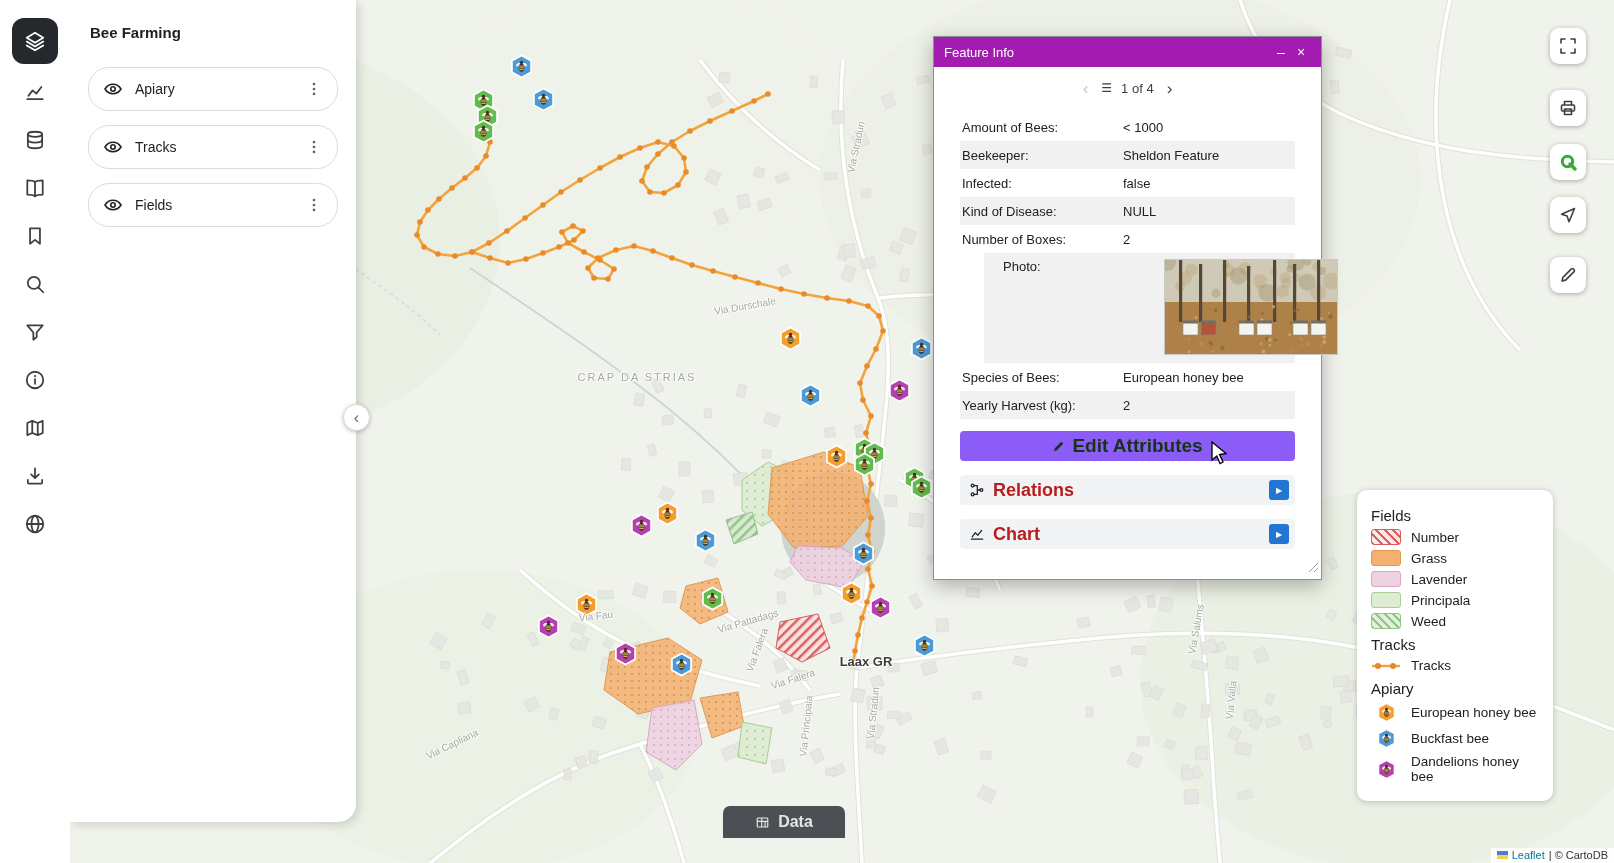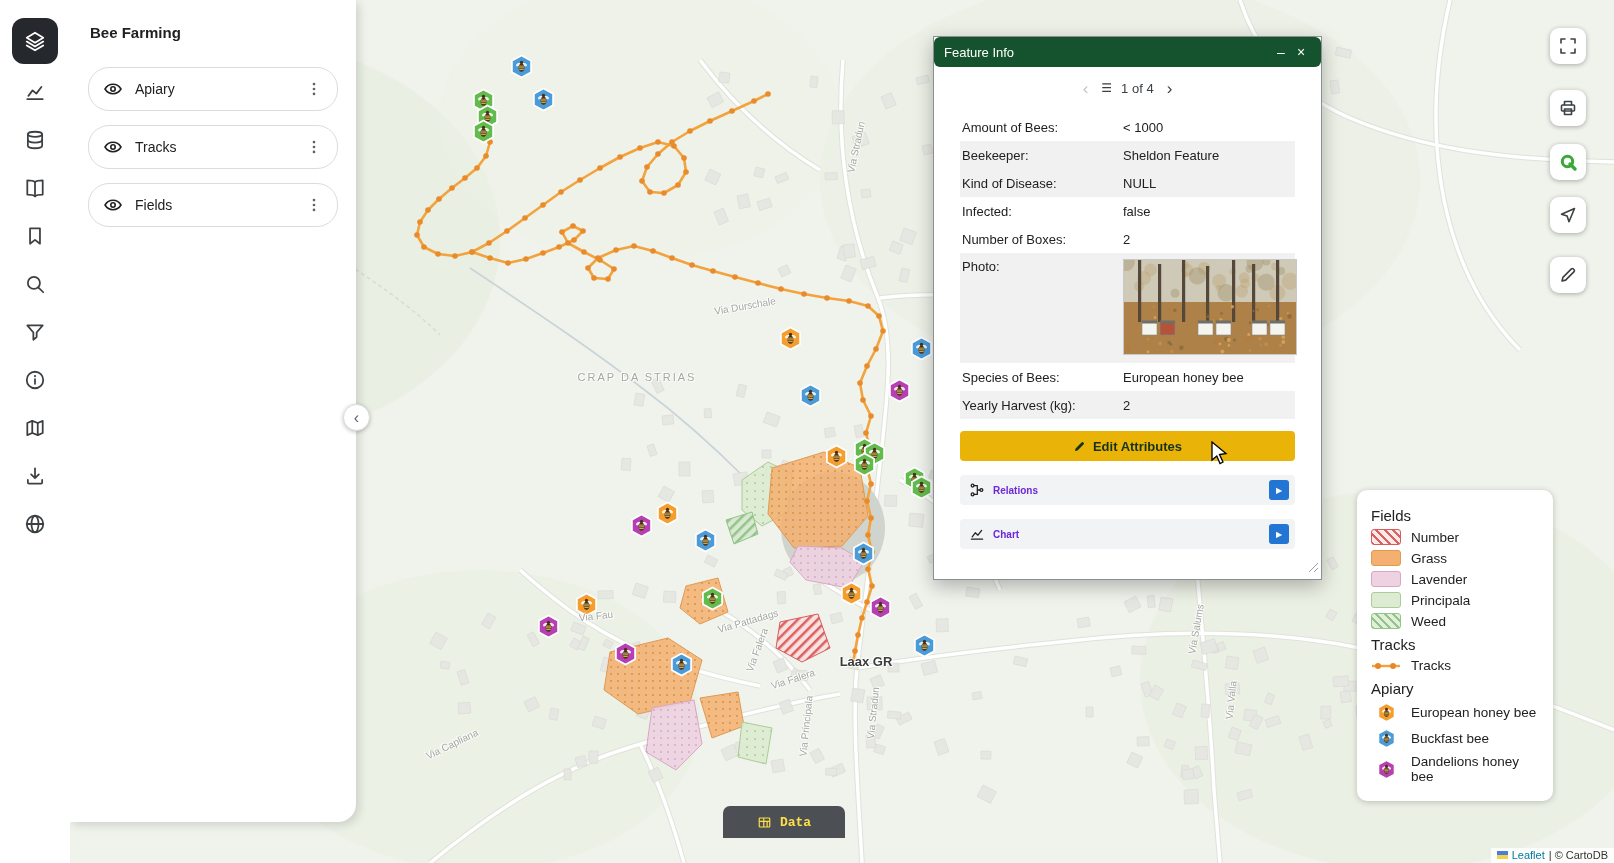--- a/index.html
+++ b/index.html
@@ -29,43 +29,43 @@
   .layer-item .llabel{flex:1;font-size:14px;color:#202124;}
   .layer-item .licon{display:flex;color:#202124;}
   .layer-item .kebab{display:flex;color:#5f6368;}
   .collapse{position:absolute;left:343px;top:404px;width:27px;height:27px;border-radius:50%;background:#fff;
     border:1px solid #dadce0;box-shadow:0 1px 4px rgba(0,0,0,.25);z-index:26;color:#5f6368;font-size:16px;
     line-height:25px;text-align:center;padding:0;cursor:pointer;}
 
   
   .dialog{position:absolute;left:933px;top:36px;width:389px;height:544px;background:#fff;z-index:40;
     border:1px solid #8a8f94;box-shadow:0 6px 18px rgba(0,0,0,.28);box-sizing:border-box;}
-  .titlebar{height:30px;background:#14532d;color:#fff;display:flex;align-items:center;padding:0 10px;font-size:13px;border-radius:6px;}
+  .titlebar{height:30px;background:#a21caf;color:#fff;display:flex;align-items:center;padding:0 10px;font-size:13px;}
   .titlebar .t-title{flex:1;}
   .tb-btn{background:none;border:none;color:#fff;font-size:14px;cursor:pointer;width:20px;padding:0;line-height:1;}
   .pager{height:42px;display:flex;align-items:center;justify-content:center;gap:9px;font-size:13px;color:#3c4043;}
   .pager .chev{background:none;border:none;font-size:17px;cursor:pointer;padding:0 4px;line-height:1;}
   .chev.prev{color:#c0c4c8;}
   .chev.next{color:#3c4043;}
   .pager .list-glyph{font-size:12px;color:#3c4043;}
   .attr-table{margin:4px 26px 0;}
   .attr-row{display:flex;align-items:center;min-height:28px;font-size:13px;color:#202124;}
   .attr-row.alt{background:#f1f1f1;}
-  .attr-row.photo-row{align-items:flex-start;min-height:110px;padding:6px 0;box-sizing:border-box;}
+  .attr-row.photo-row{align-items:flex-start;min-height:110px;padding:6px 17px;box-sizing:border-box;margin-left:24px;}
   .attr-key{width:161px;flex:0 0 161px;padding-left:2px;}
   .attr-val{flex:1;}
   .attr-val svg{display:block;border:1px solid #c8c8c4;}
   .edit-btn{display:flex;align-items:center;justify-content:center;gap:7px;margin:12px 26px 0;height:30px;
-    width:calc(100% - 52px);background:#eab308;border:none;border-radius:4px;font-size:13px;font-weight:700;
+    width:calc(100% - 52px);background:#8b5cf6;border:none;border-radius:4px;font-size:19px;font-weight:700;
     color:#17331a;cursor:pointer;font-family:"Liberation Sans",sans-serif;}
   .accordions{margin:0 26px;}
   .accordion{margin-top:14px;height:30px;background:#f1f3f4;border-radius:4px;display:flex;align-items:center;
     gap:8px;padding:0 6px 0 9px;cursor:pointer;}
   .acc-icon{display:flex;color:#202124;}
-  .acc-label{font-size:10px;font-weight:700;color:#6d28d9;}
+  .acc-label{font-size:18px;font-weight:700;color:#b91c1c;}
   .acc-expand{margin-left:auto;width:20px;height:20px;background:#2275d3;border:none;border-radius:3px;color:#fff;
     font-size:8px;display:flex;align-items:center;justify-content:center;cursor:pointer;}
   .resize-handle{position:absolute;right:2px;bottom:2px;}
 
   
   .ctrl-btn{position:absolute;right:28px;width:36px;height:36px;background:#fff;border:none;border-radius:9px;
     box-shadow:0 1px 5px rgba(0,0,0,.3);display:flex;align-items:center;justify-content:center;color:#3c4043;
     cursor:pointer;z-index:30;}
 
   
@@ -77,22 +77,22 @@
   .sw{width:30px;height:16px;border-radius:3px;border:1px solid;flex:0 0 30px;box-sizing:border-box;}
   .sw-colza{background:repeating-linear-gradient(45deg,#dd5f5f 0 2px,#f9e9e9 2px 6px);border-color:#d85c5c;}
   .sw-grass{background:#f4b070;border-color:#e09a52;}
   .sw-lavender{background:#eed2e2;border-color:#d8a6c6;}
   .sw-dandelions{background:#dcebd1;border-color:#a9cd95;}
   .sw-weed{background:repeating-linear-gradient(45deg,#93c48c 0 2px,#e2f0da 2px 6px);border-color:#93c48c;}
   .sw-hex,.sw-track{display:flex;align-items:center;justify-content:center;flex:0 0 30px;}
 
   
   .data-btn{position:absolute;left:723px;top:806px;width:122px;height:32px;background:#4c5055;border:none;
-    border-radius:7px 7px 0 0;color:#fde047;font-size:13px;font-weight:700;display:flex;align-items:center;
-    justify-content:center;gap:8px;cursor:pointer;z-index:30;font-family:Liberation Mono, monospace;}
+    border-radius:7px 7px 0 0;color:#e5e5e5;font-size:16px;font-weight:700;display:flex;align-items:center;
+    justify-content:center;gap:8px;cursor:pointer;z-index:30;font-family:Liberation Sans, sans-serif;}
   .attribution{position:absolute;right:0;bottom:0;background:rgba(255,255,255,.85);padding:1px 6px 2px;
     font-size:11px;color:#333;display:flex;align-items:center;gap:4px;z-index:31;}
   .attribution a{color:#0078a8;text-decoration:none;cursor:pointer;}
   .flag{display:inline-flex;flex-direction:column;width:11px;height:8px;}
   .flag span{flex:1;}
   .f-b{background:#4b7fd4;}
   .f-y{background:#f2d24b;}
 
   .cursor{position:absolute;left:1210px;top:441px;z-index:60;pointer-events:none;}
 </style>
@@ -842,27 +842,27 @@
     </div>
     <div class="attr-table" id="attr-table">
         <div class="attr-row">
           <div class="attr-key">Amount of Bees:</div>
           <div class="attr-val">&lt; 1000</div>
         </div>
         <div class="attr-row alt">
           <div class="attr-key">Beekeeper:</div>
           <div class="attr-val">Sheldon Feature</div>
         </div>
+        <div class="attr-row">
+          <div class="attr-key">Infected:</div>
+          <div class="attr-val">false</div>
+        </div>
         <div class="attr-row alt">
           <div class="attr-key">Kind of Disease:</div>
           <div class="attr-val">NULL</div>
-        </div>
-        <div class="attr-row">
-          <div class="attr-key">Infected:</div>
-          <div class="attr-val">false</div>
         </div>
         <div class="attr-row">
           <div class="attr-key">Number of Boxes:</div>
           <div class="attr-val">2</div>
         </div>
         <div class="attr-row alt photo-row">
           <div class="attr-key">Photo:</div>
           <div class="attr-val">
             <svg width="172" height="94" viewBox="0 0 172 94" preserveAspectRatio="none">
               <rect width="172" height="94" fill="#cfc9b8"></rect>

